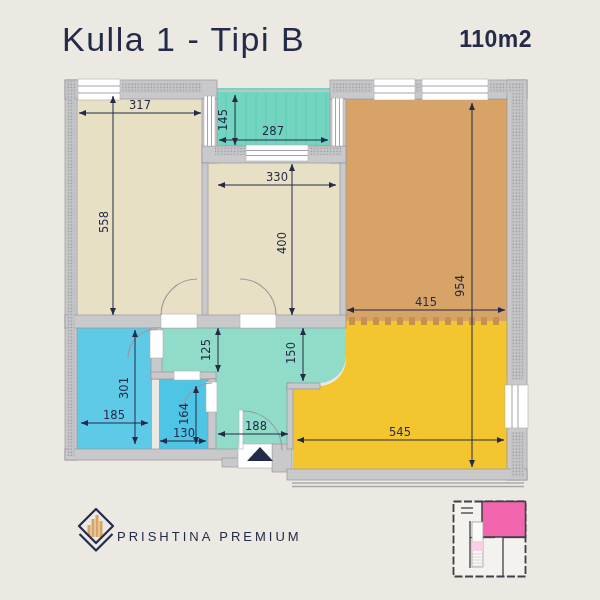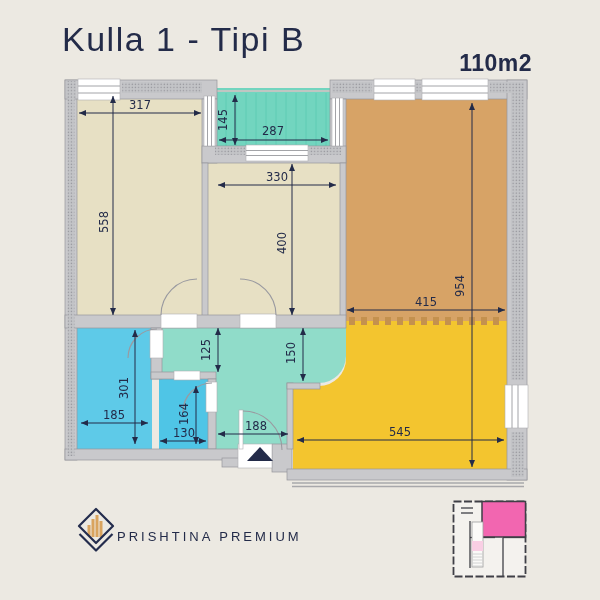--- a/index.html
+++ b/index.html
@@ -1,21 +1,21 @@
 <!DOCTYPE html>
 <html style="--ink: #232B49; --bg: #ECE9E2;"><head>
 <meta charset="utf-8">
 <style>
   html,body{margin:0;padding:0;background:#d8d5cf;}
   .canvas{position:relative;width:600px;height:600px;background:var(--bg,#ECE9E2);
     font-family:"Liberation Sans",sans-serif;overflow:hidden;}
   .title{position:absolute;left:62px;top:20px;font-size:34px;font-weight:400;
     color:var(--ink,#232B49);letter-spacing:1.5px;}
   .area{position:absolute;right:68px;top:26px;font-size:23px;font-weight:700;
-    color:var(--ink,#232B49);letter-spacing:.5px;margin-top:24px;}
+    color:var(--ink,#232B49);letter-spacing:.5px;}
   .brand{position:absolute;left:117px;top:529px;font-size:13px;font-weight:500;
     letter-spacing:3px;color:var(--ink,#232B49);}
   .plansvg{position:absolute;left:0;top:0;}
   .dimline{stroke:var(--ink,#232B49);stroke-width:1;}
   text.dim{font-family:"DejaVu Sans",sans-serif;font-size:11.5px;fill:var(--ink,#232B49);
     text-anchor:middle;}
   .wall{fill:#C9C9CC;stroke:#96969B;stroke-width:.7;}
   .win{fill:#FFFFFF;stroke:#AEAEB2;stroke-width:.6;}
   .sill{stroke:#A3A4A8;stroke-width:1;}
   .arc{fill:none;stroke:#9A9AA0;stroke-width:1.1;}

